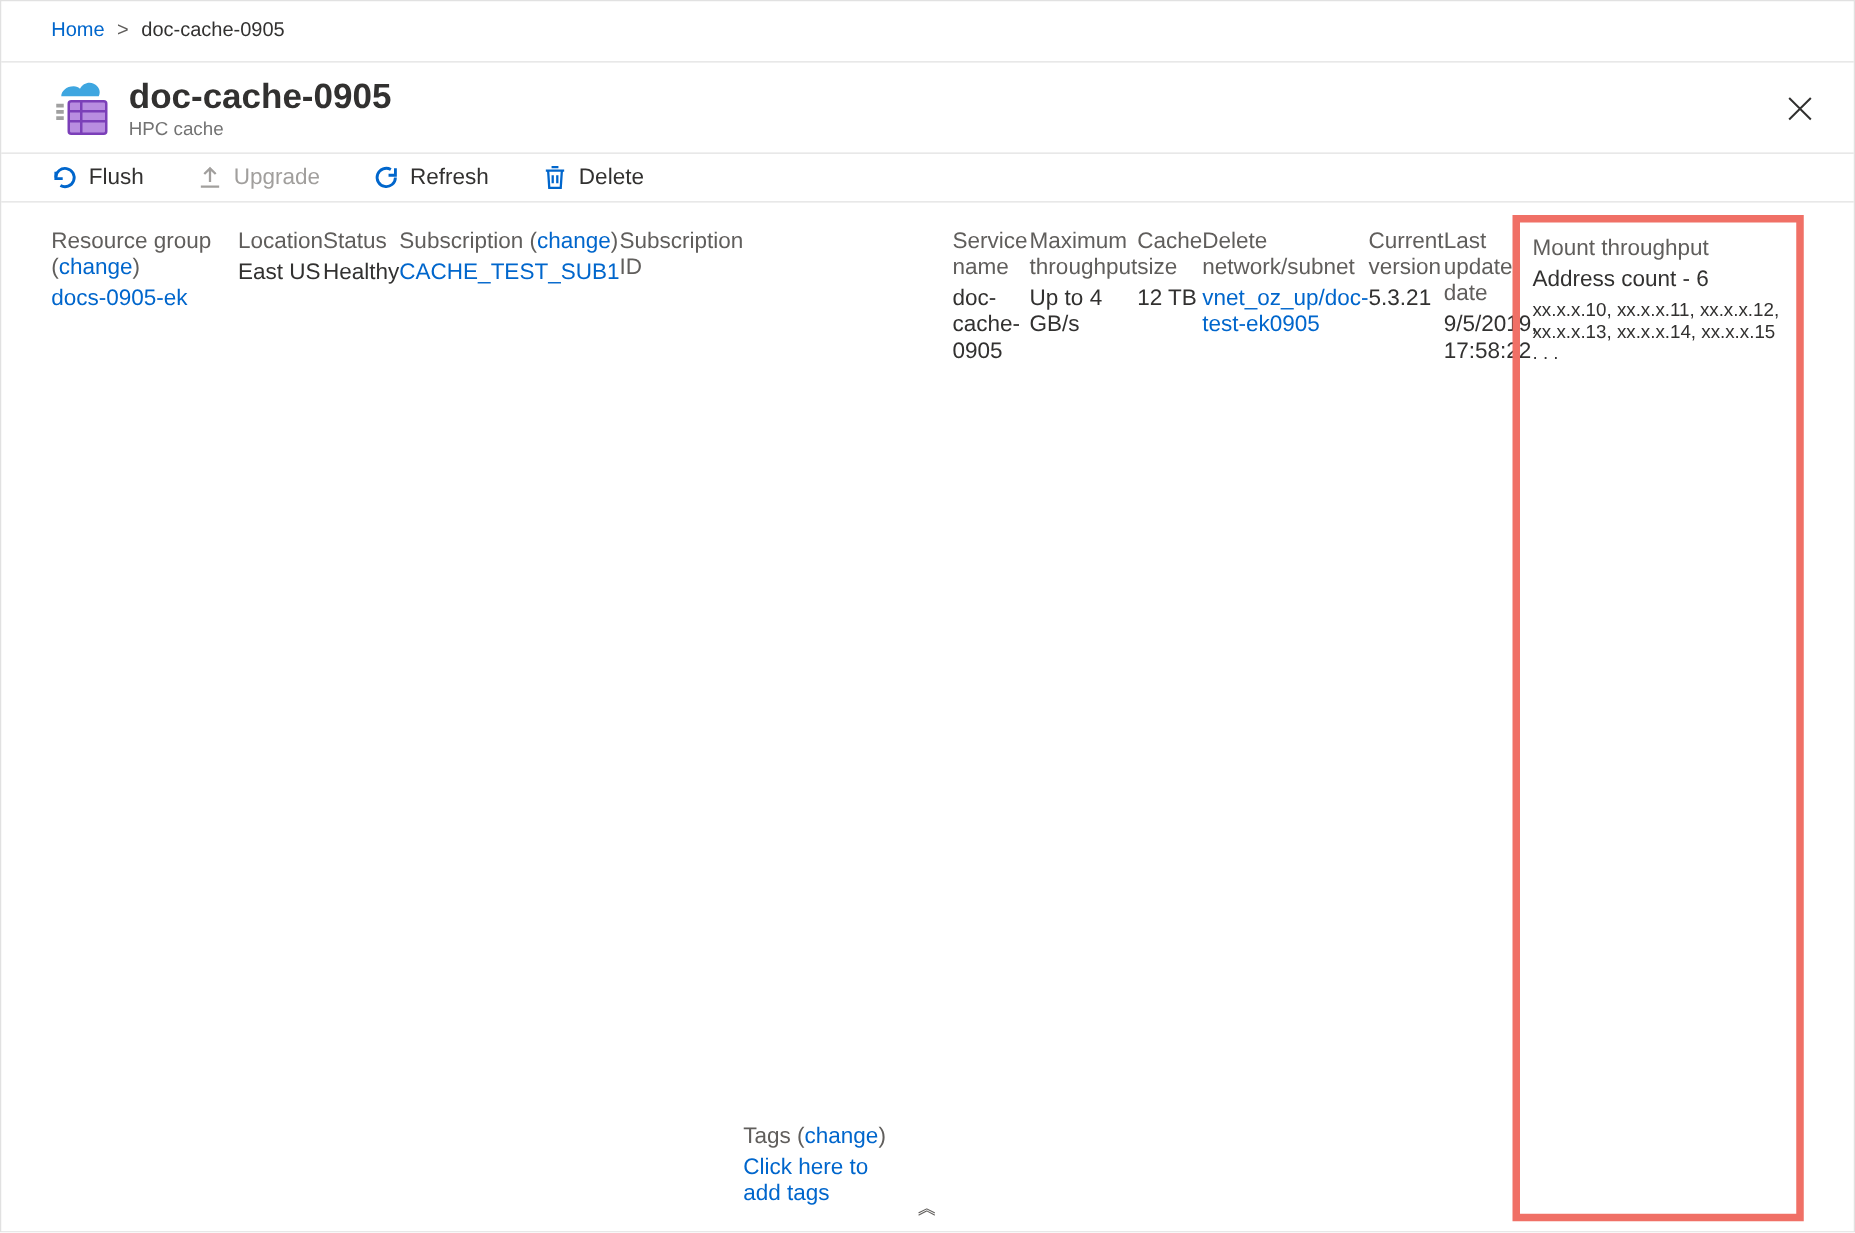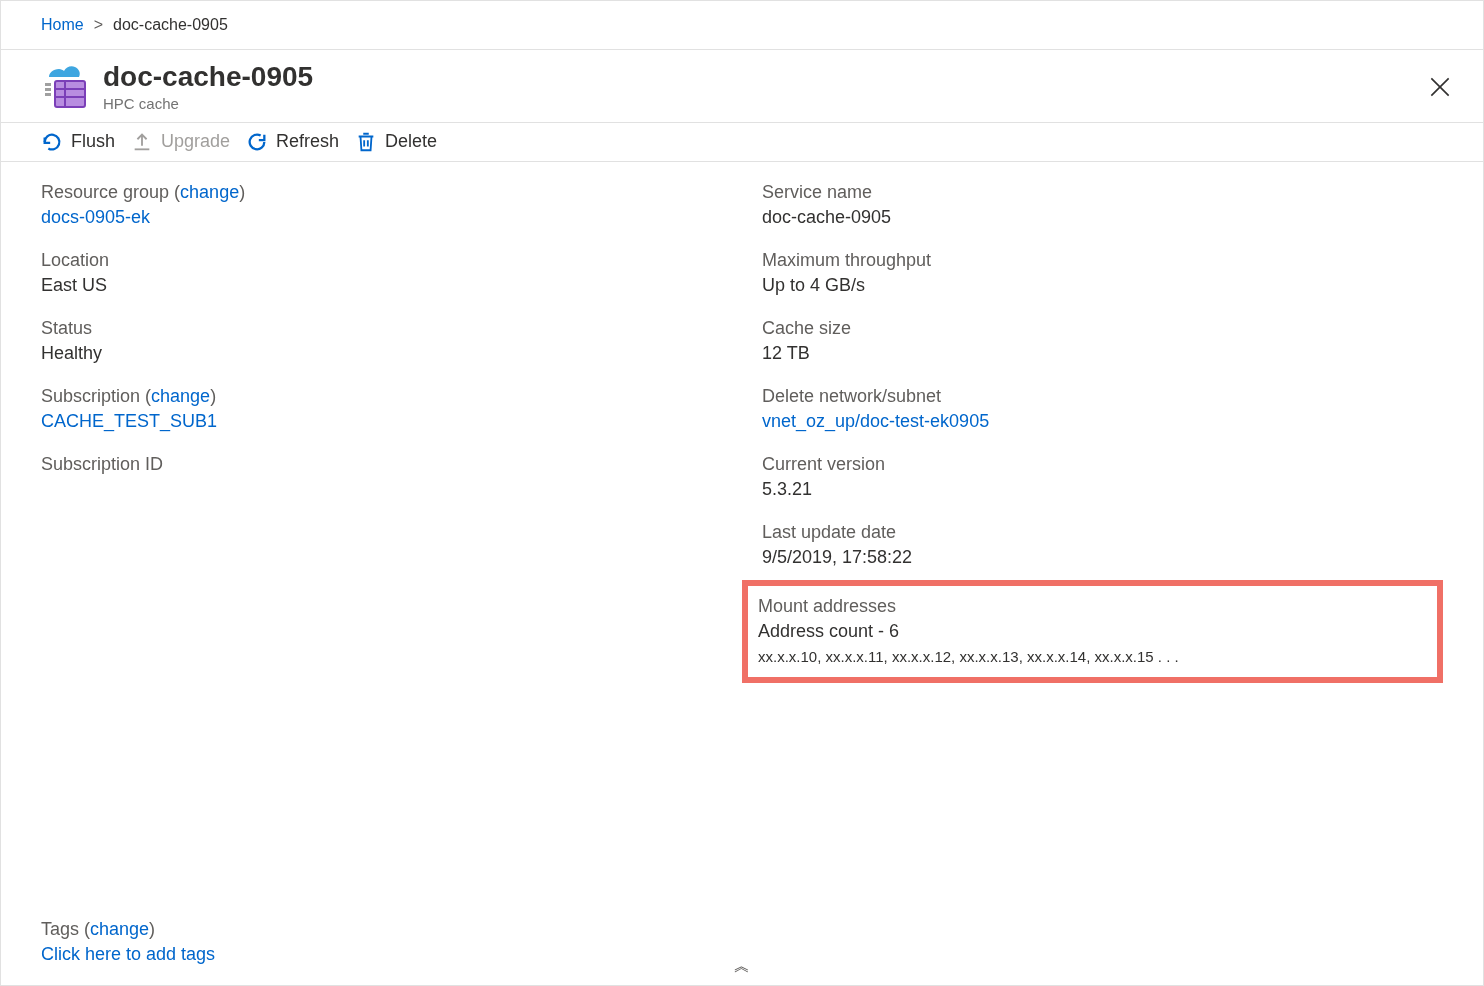--- a/index.html
+++ b/index.html
@@ -67,21 +67,21 @@
       width: 26px;
       height: 26px;
       cursor: pointer;
     }
     .toolbar {
       display: flex;
       align-items: center;
       padding: 8px 40px;
       border-top: 1px solid #e1e1e1;
       border-bottom: 1px solid #e1e1e1;
-      gap: 16px;
+      gap: 42px;
       font-size: 18px;
     }
     .toolbar-btn {
       display: flex;
       align-items: center;
       gap: 8px;
       cursor: pointer;
       color: #323130;
     }
     .toolbar-btn.disabled {
@@ -96,22 +96,21 @@
     .content {
       display: flex;
       padding: 20px 40px;
       gap: 40px;
       flex: 1;
       position: relative;
     }
     .col {
       flex: 1;
       display: flex;
-      flex-direction: column;
-      gap: 22px;
+      flex-direction: row;
     }
     .field .label {
       color: #605e5c;
       font-size: 18px;
       margin-bottom: 4px;
     }
     .field .value {
       color: #323130;
       font-size: 18px;
     }
@@ -280,21 +279,21 @@
       <div class="field">
         <div class="label">Current version</div>
         <div class="value">5.3.21</div>
       </div>
       <div class="field">
         <div class="label">Last update date</div>
         <div class="value">9/5/2019, 17:58:22</div>
       </div>
       <div class="highlight-box">
         <div class="field">
-          <div class="label">Mount addresses</div>
+          <div class="label">Mount throughput</div>
           <div class="value">Address count - 6</div>
           <div class="subvalue">xx.x.x.10, xx.x.x.11, xx.x.x.12, xx.x.x.13, xx.x.x.14, xx.x.x.15 . . .</div>
         </div>
       </div>
     </div>
 
     <div class="collapse-arrow">
       <span>︽</span>
     </div>
   </div>

